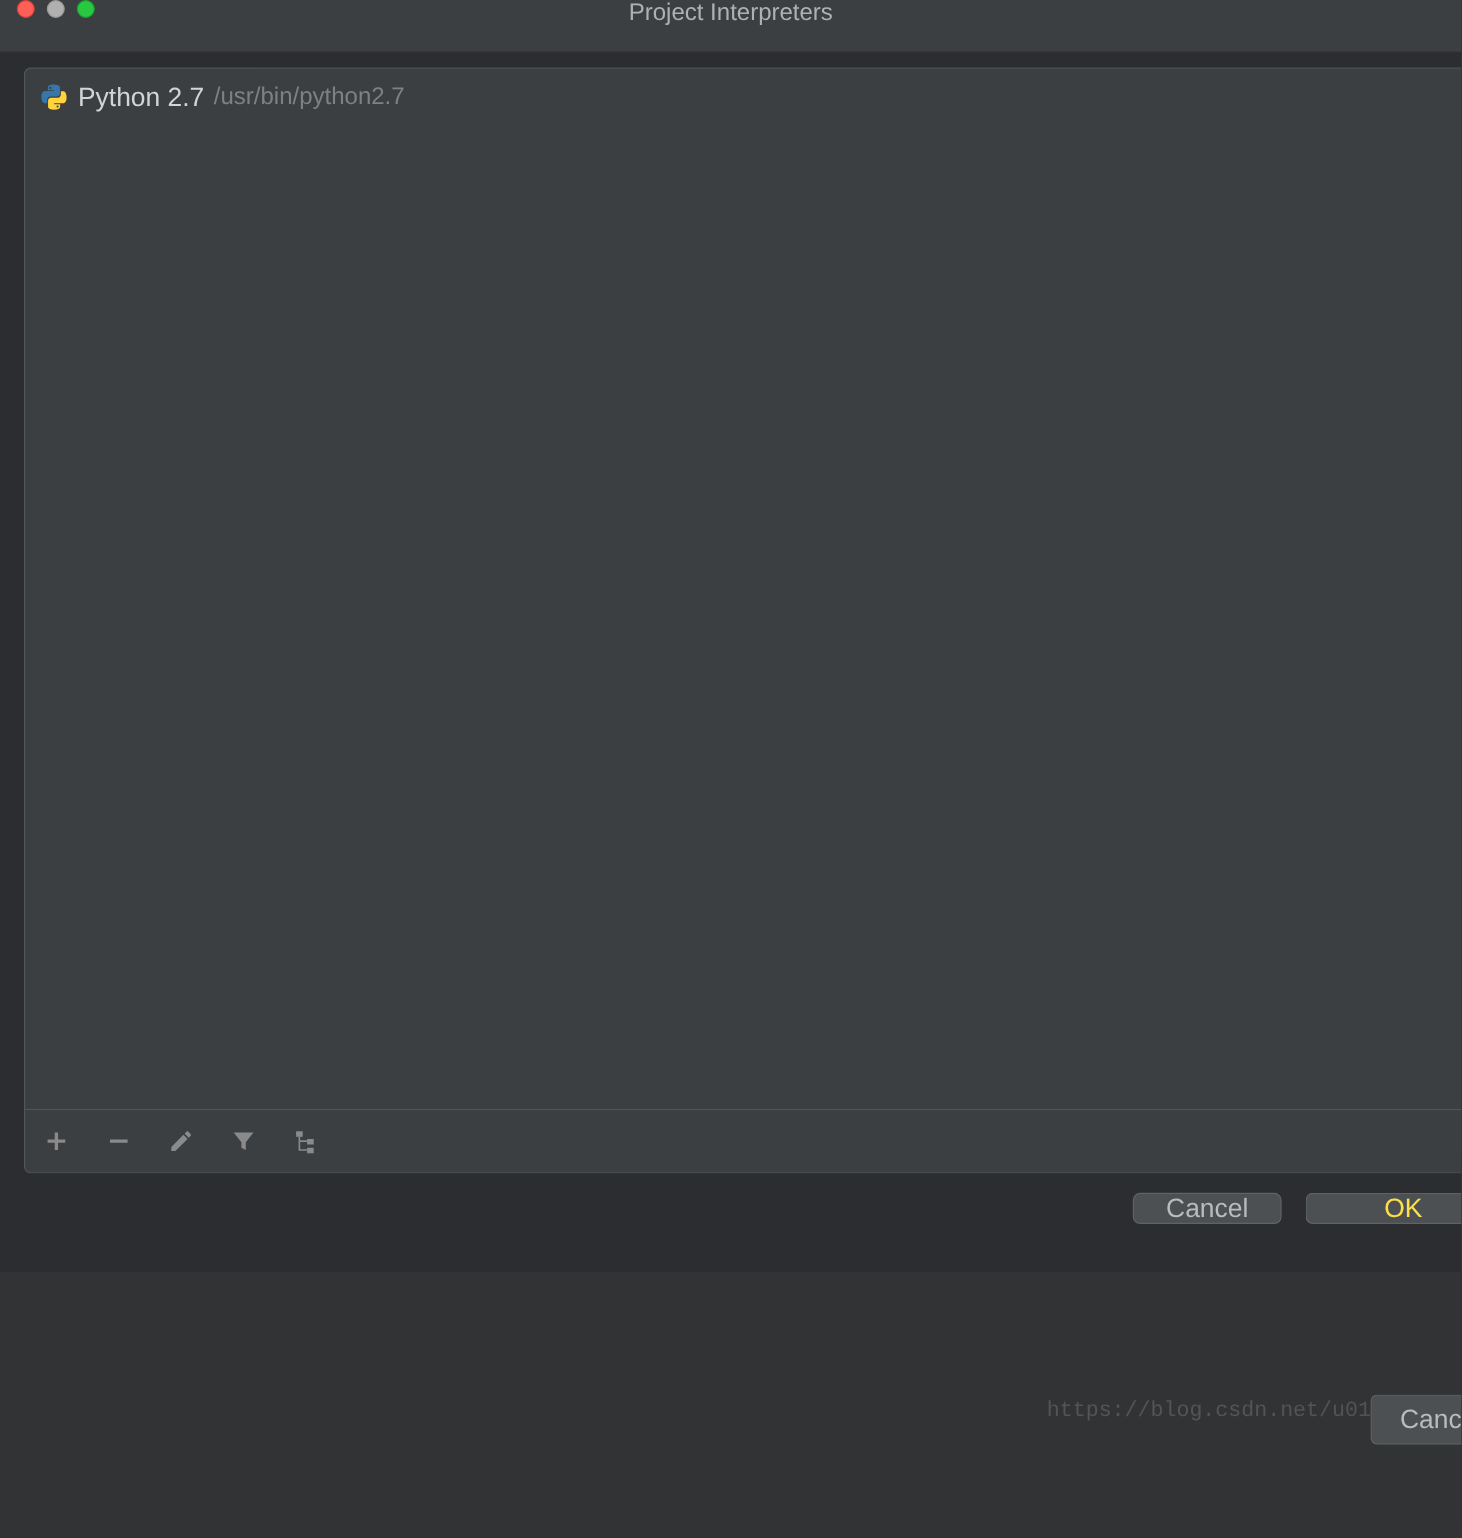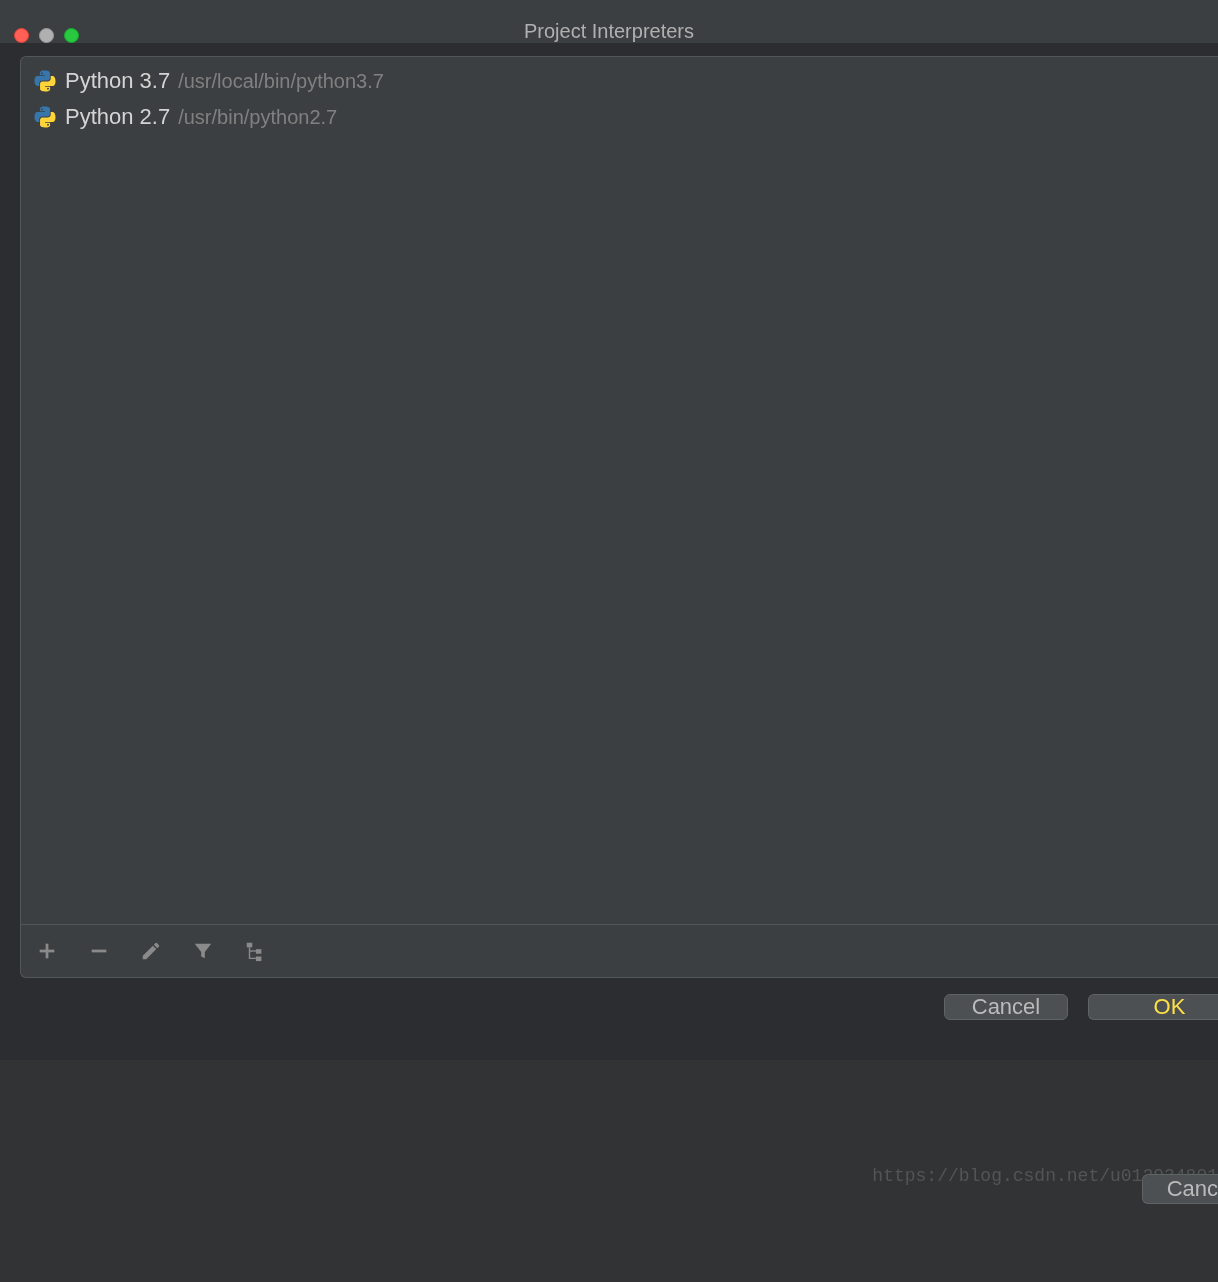--- a/index.html
+++ b/index.html
@@ -14,21 +14,21 @@
       font-family: -apple-system, BlinkMacSystemFont, "Segoe UI", sans-serif;
       color: #bbbbbb;
       overflow: hidden;
       position: relative;
     }
     .title-bar {
       height: 44px;
       background: #3c3f41;
       border-bottom: 1px solid #2b2d30;
       display: flex;
-      align-items: flex-end;
+      align-items: flex-start;
       position: relative;
     }
     .traffic-lights {
       display: flex;
       gap: 10px;
       padding-left: 14px;
       align-items: center;
     }
     .traffic-light {
       width: 15px;
@@ -149,21 +149,21 @@
       color: #6a6a6a;
       font-size: 18px;
       font-family: "Courier New", monospace;
       opacity: 0.6;
     }
     .lower-cancel {
       position: absolute;
       right: 0;
       bottom: 78px;
       min-width: 64px;
-      height: 30px;
+      height: 42px;
       background: #4c5052;
       border: 1px solid #5e6364;
       border-right: none;
       border-radius: 6px 0 0 6px;
       color: #bbbbbb;
       font-size: 22px;
       display: flex;
       align-items: center;
       justify-content: flex-start;
       padding-left: 24px;
@@ -184,30 +184,20 @@
   <div class="traffic-lights">
     <div class="traffic-light tl-red"></div>
     <div class="traffic-light tl-yellow"></div>
     <div class="traffic-light tl-green"></div>
   </div>
   <div class="window-title">Project Interpreters</div>
 </div>
 
 <div class="content">
   <div class="interpreter-list">
-    <div class="interpreter-row">
-      <span class="python-icon">
-        <svg viewBox="0 0 32 32">
-          <path fill="#3776ab" d="M15.8 2c-7 0-6.6 3-6.6 3v3.2h6.7v1H6.5S2 8.6 2 15.7s4 6.9 4 6.9h2.4v-3.3s-.1-4 3.9-4h6.6s3.7.1 3.7-3.6V5.6S23.2 2 15.8 2zM12 4.5a1.2 1.2 0 1 1 0 2.4 1.2 1.2 0 0 1 0-2.4z"></path>
-          <path fill="#ffd43b" d="M16.2 30c7 0 6.6-3 6.6-3v-3.2h-6.7v-1h9.4S30 23.4 30 16.3s-4-6.9-4-6.9h-2.4v3.3s.1 4-3.9 4h-6.6s-3.7-.1-3.7 3.6v6.1S8.8 30 16.2 30zM20 27.5a1.2 1.2 0 1 1 0-2.4 1.2 1.2 0 0 1 0 2.4z"></path>
-        </svg>
-      </span>
-      <span class="interpreter-name">Python 3.7</span>
-      <span class="interpreter-path">/usr/local/bin/python3.7</span>
-    </div>
     <div class="interpreter-row">
       <span class="python-icon">
         <svg viewBox="0 0 32 32">
           <path fill="#3776ab" d="M15.8 2c-7 0-6.6 3-6.6 3v3.2h6.7v1H6.5S2 8.6 2 15.7s4 6.9 4 6.9h2.4v-3.3s-.1-4 3.9-4h6.6s3.7.1 3.7-3.6V5.6S23.2 2 15.8 2zM12 4.5a1.2 1.2 0 1 1 0 2.4 1.2 1.2 0 0 1 0-2.4z"></path>
           <path fill="#ffd43b" d="M16.2 30c7 0 6.6-3 6.6-3v-3.2h-6.7v-1h9.4S30 23.4 30 16.3s-4-6.9-4-6.9h-2.4v3.3s.1 4-3.9 4h-6.6s-3.7-.1-3.7 3.6v6.1S8.8 30 16.2 30zM20 27.5a1.2 1.2 0 1 1 0-2.4 1.2 1.2 0 0 1 0 2.4z"></path>
         </svg>
       </span>
       <span class="interpreter-name">Python 2.7</span>
       <span class="interpreter-path">/usr/bin/python2.7</span>
     </div>

